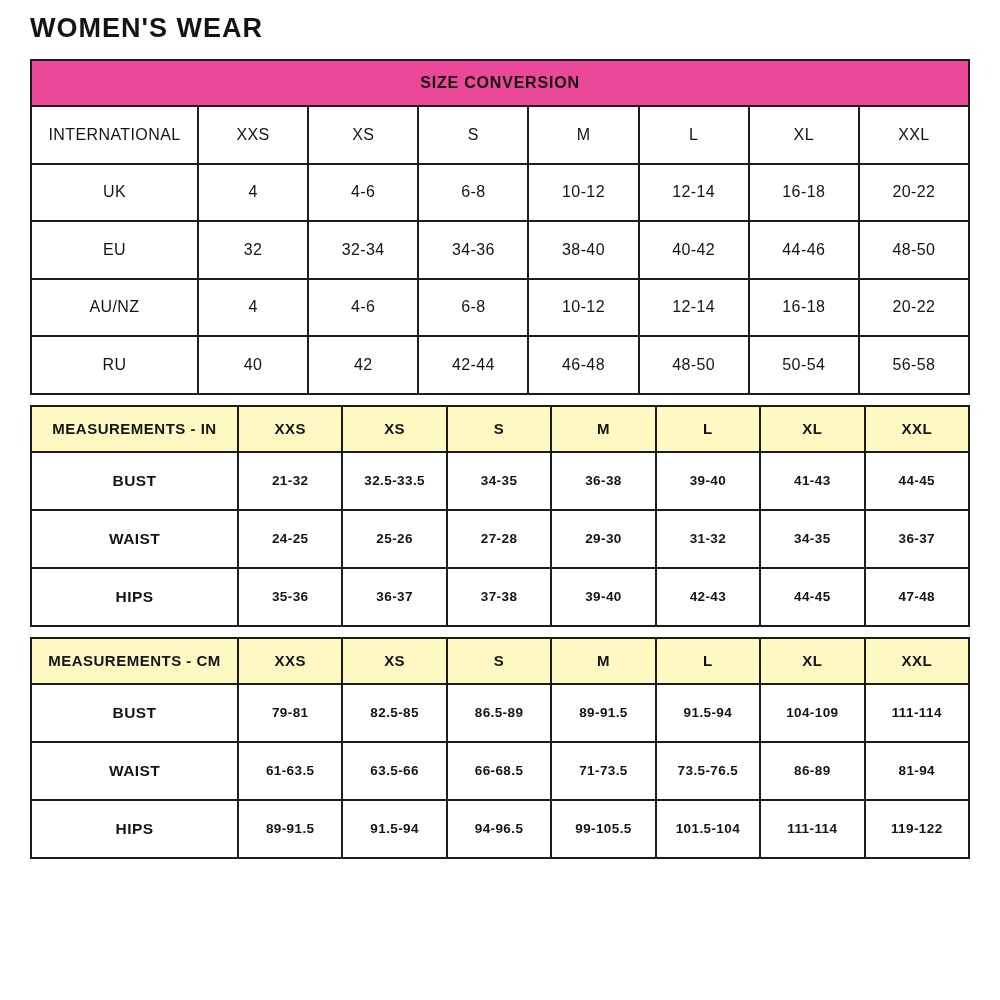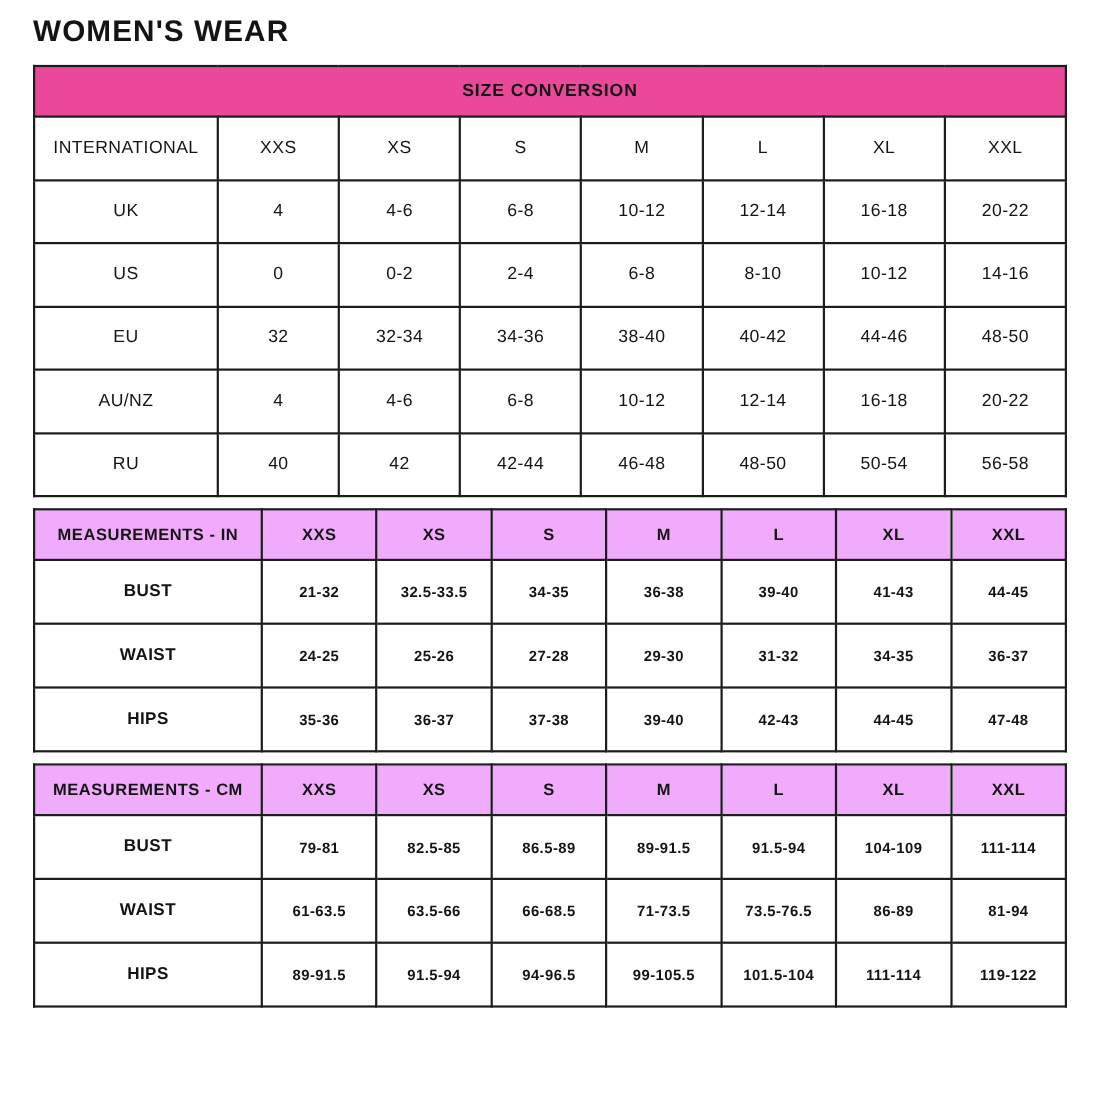--- a/index.html
+++ b/index.html
@@ -48,21 +48,21 @@
     letter-spacing: 0.8px;
   }
   .conv td, .conv tbody th {
     height: 55.5px;
     font-size: 16px;
     font-weight: 400;
   }
   
   .meas thead th {
     height: 44px;
-    background: #f0abfc;
+    background: #fef9c3;
     font-size: 15px;
     font-weight: 700;
   }
   .meas thead th:first-child {
     font-size: 15px;
     letter-spacing: 0.5px;
   }
   .meas td {
     height: 56px;
     font-size: 13.5px;
@@ -110,30 +110,20 @@
           <td>UK</td>
           <td>4</td>
           <td>4-6</td>
           <td>6-8</td>
           <td>10-12</td>
           <td>12-14</td>
           <td>16-18</td>
           <td>20-22</td>
         </tr>
         <tr>
-          <td>US</td>
-          <td>0</td>
-          <td>0-2</td>
-          <td>2-4</td>
-          <td>6-8</td>
-          <td>8-10</td>
-          <td>10-12</td>
-          <td>14-16</td>
-        </tr>
-        <tr>
           <td>EU</td>
           <td>32</td>
           <td>32-34</td>
           <td>34-36</td>
           <td>38-40</td>
           <td>40-42</td>
           <td>44-46</td>
           <td>48-50</td>
         </tr>
         <tr>

